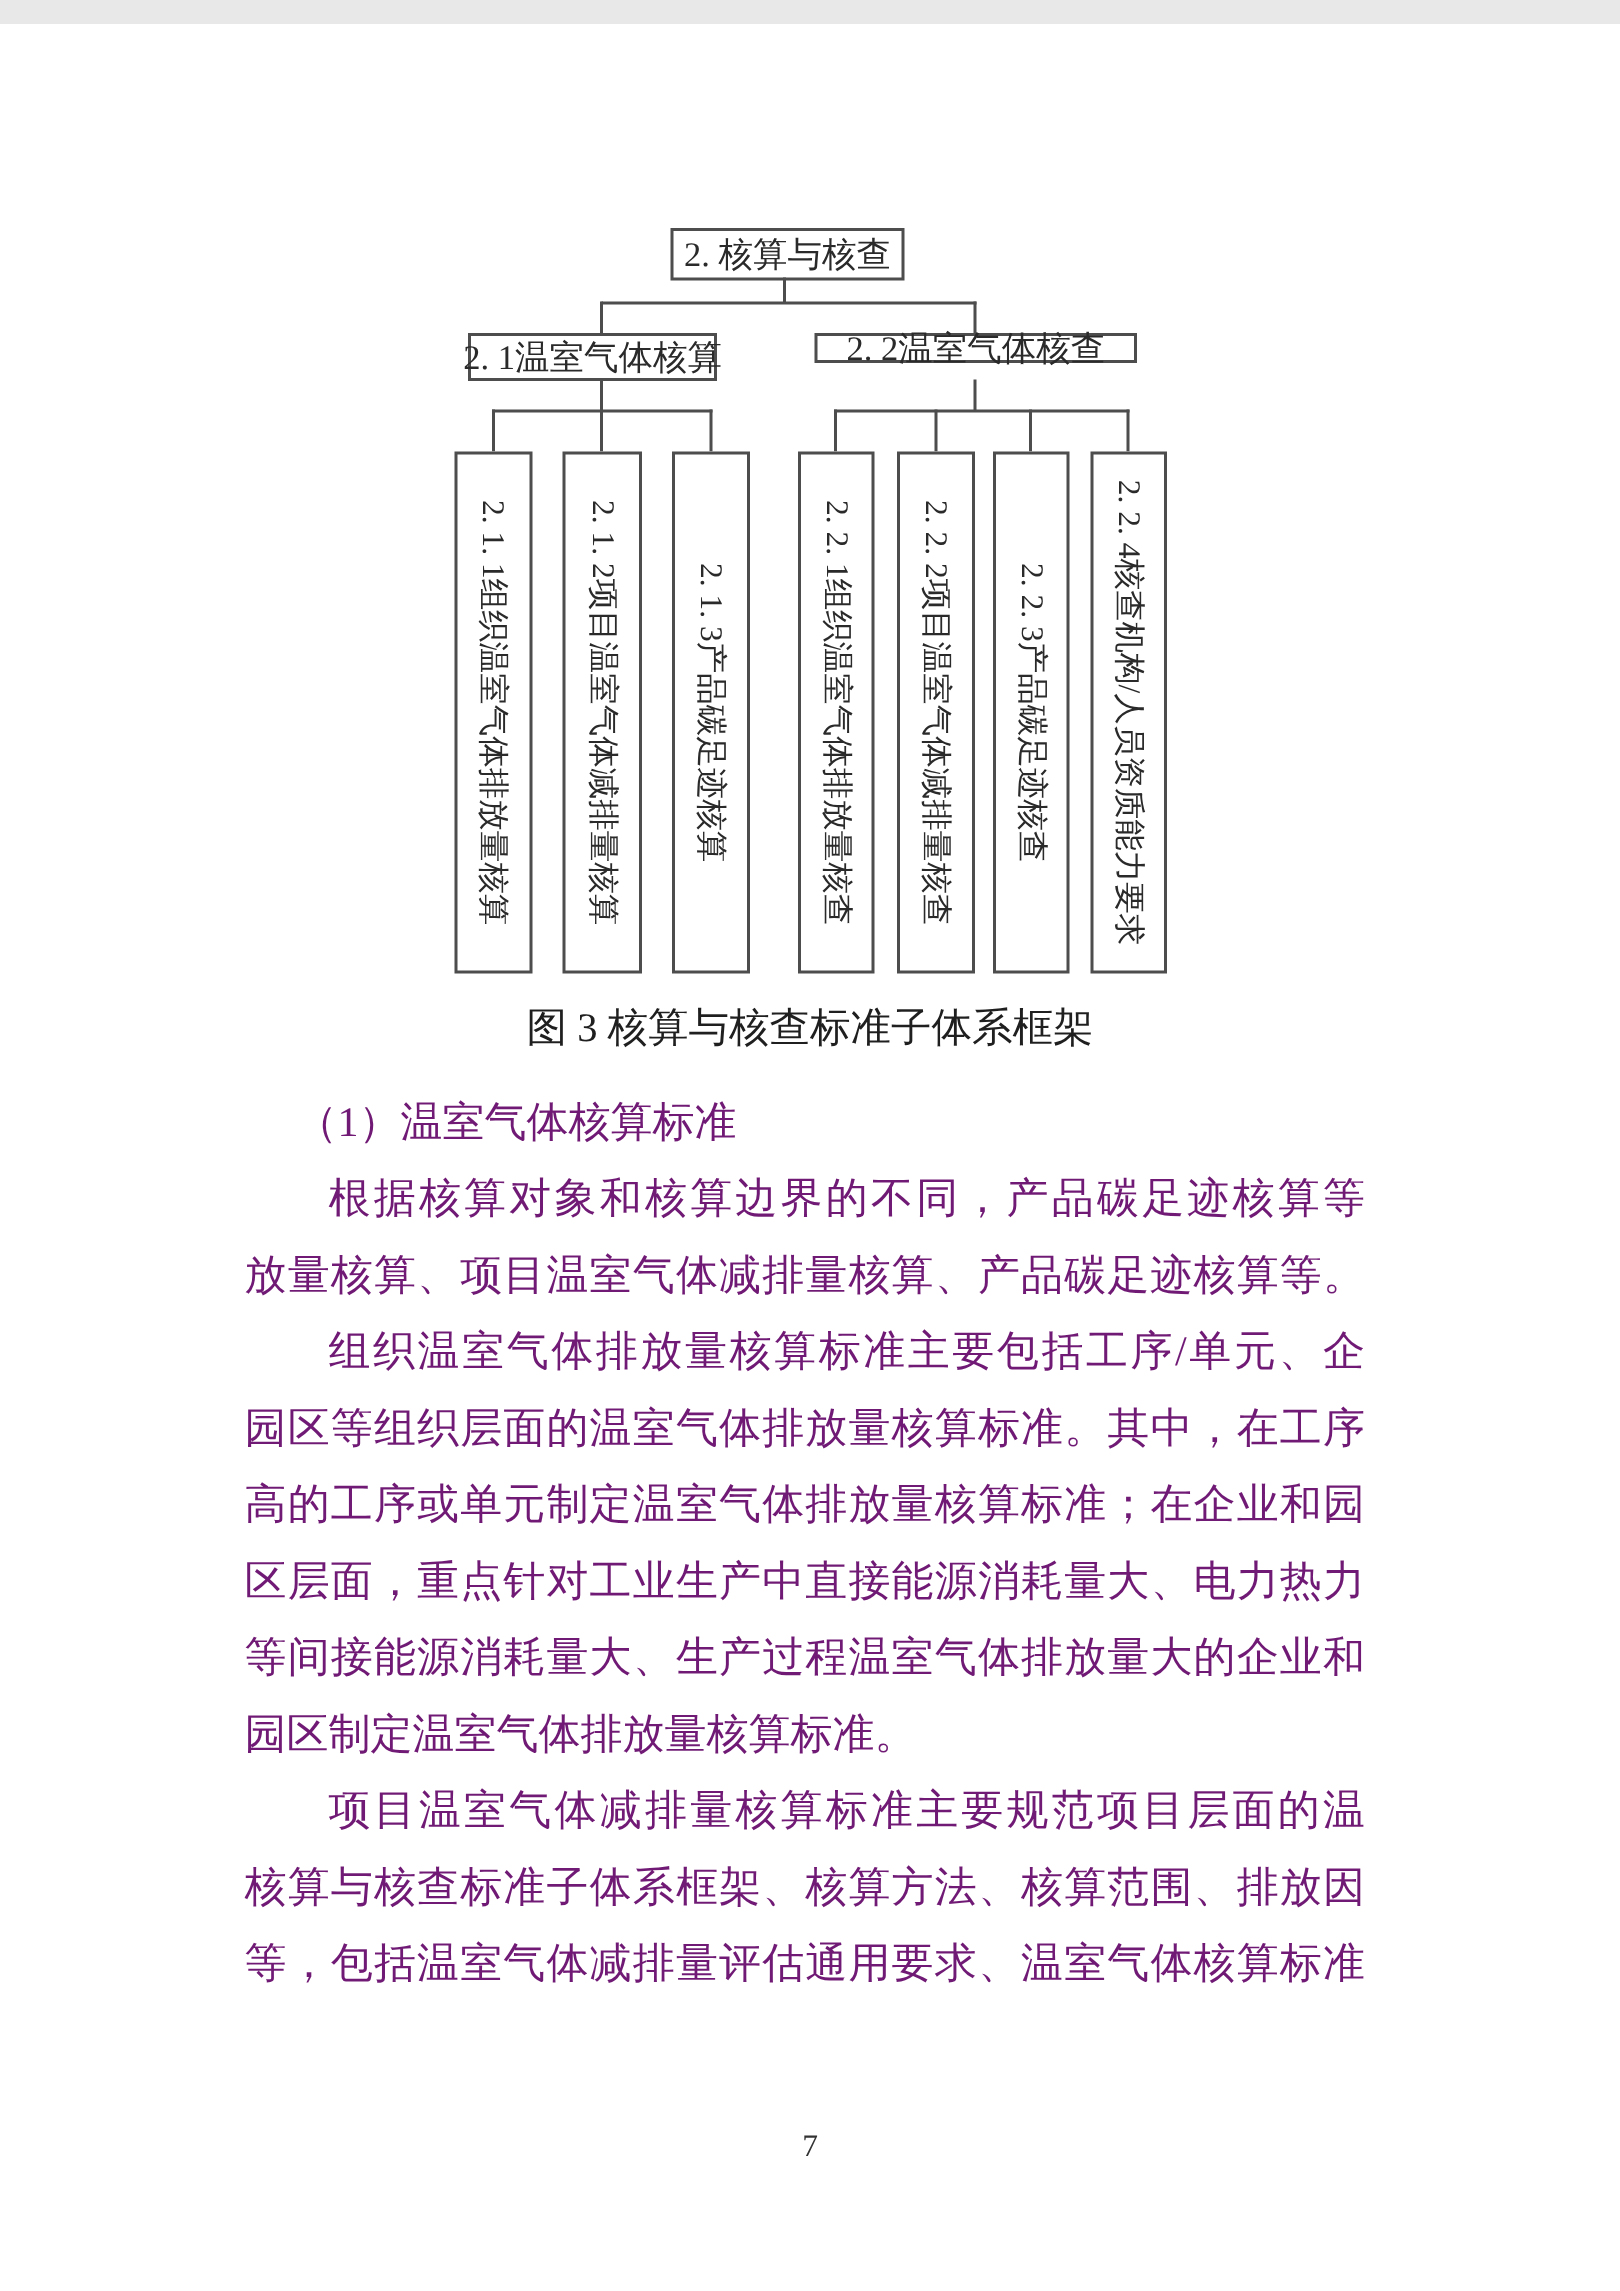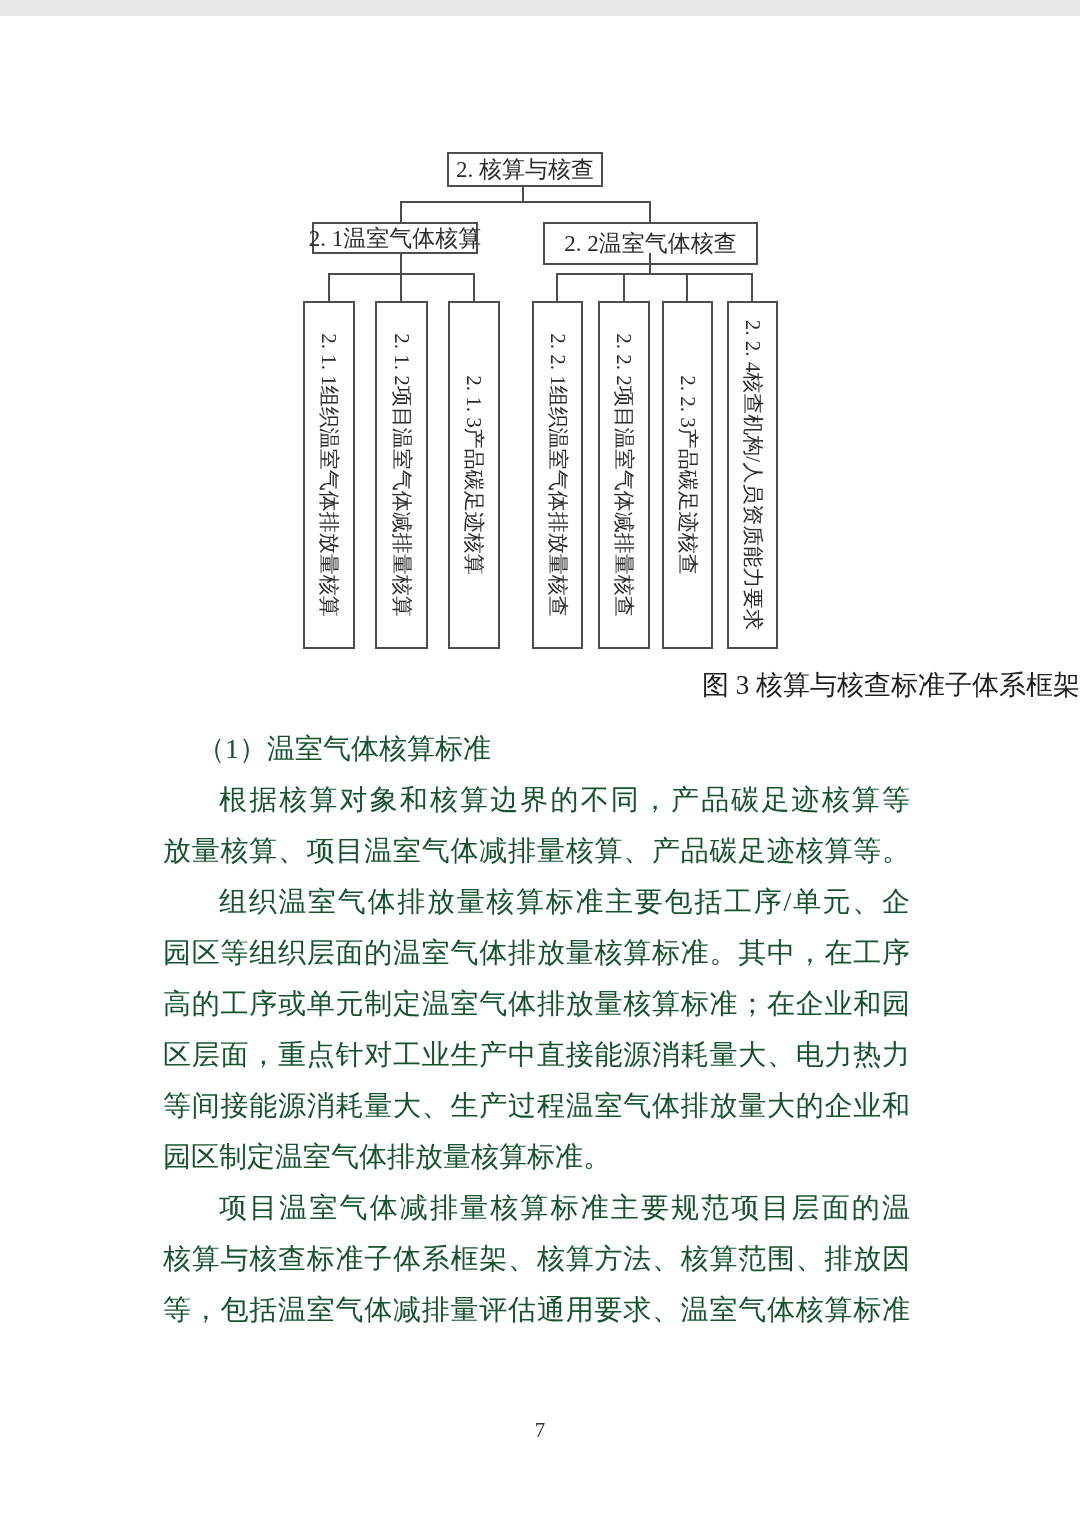--- a/index.html
+++ b/index.html
@@ -21,44 +21,44 @@
     border:2px solid #4d4d4d;
     background:#ffffff;
     display:flex; align-items:center; justify-content:center;
     font-size:23px;
     color:#2a2a2a;
     white-space:nowrap;
   }
   .cline { position:absolute; background:#4d4d4d; }
   .root  { left:447px; top:136px; width:156px; height:35px; }
   .b1    { left:312px; top:206px; width:166px; height:32px; }
-  .b2    { left:543px; top:206px; width:215px; height:43px; }
+  .b2    { left:543px; top:206px; width:215px; height:20px; }
   .vbox  { top:285px; height:348px; }
   .vbox .vtext {
     position:absolute; left:50%; top:50%;
     transform: translate(-50%,-50%) rotate(90deg);
     white-space:nowrap;
     font-size:21px;
     color:#2a2a2a;
   }
   .leafA { left:303px; width:52px; }
   .leafB { left:375px; width:53px; }
   .leafC { left:448px; width:52px; }
   .leafD { left:532px; width:51px; }
   .leafE { left:598px; width:52px; }
   .leafF { left:662px; width:51px; }
   .leafG { left:727px; width:51px; }
   .caption {
     position:absolute; left:0; top:651px; width:1080px;
-    text-align:right; font-size:27px; color:#1f1f1f;
+    text-align:center; font-size:27px; color:#1f1f1f;
   }
   
   .textblock {
     position:absolute; left:163px; top:707px; width:747px;
-    font-size:28px; line-height:51px; color:#14532d;
+    font-size:28px; line-height:51px; color:#701a75;
   }
   .heading { height:51px; padding-left:34px; }
   .bodyline {
     height:51px;
     text-align:justify;
     text-align-last:justify;
     overflow:hidden;
   }
   .bodyline.indent { text-indent:2em; }
   .bodyline.short  { text-align-last:left; }

